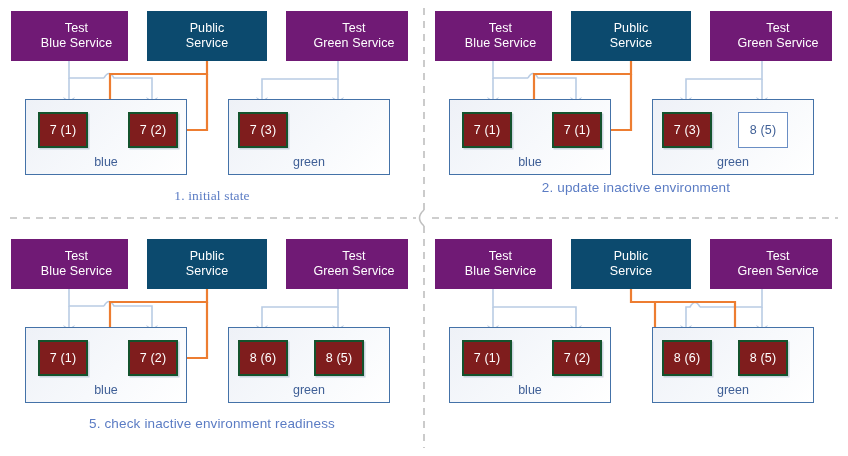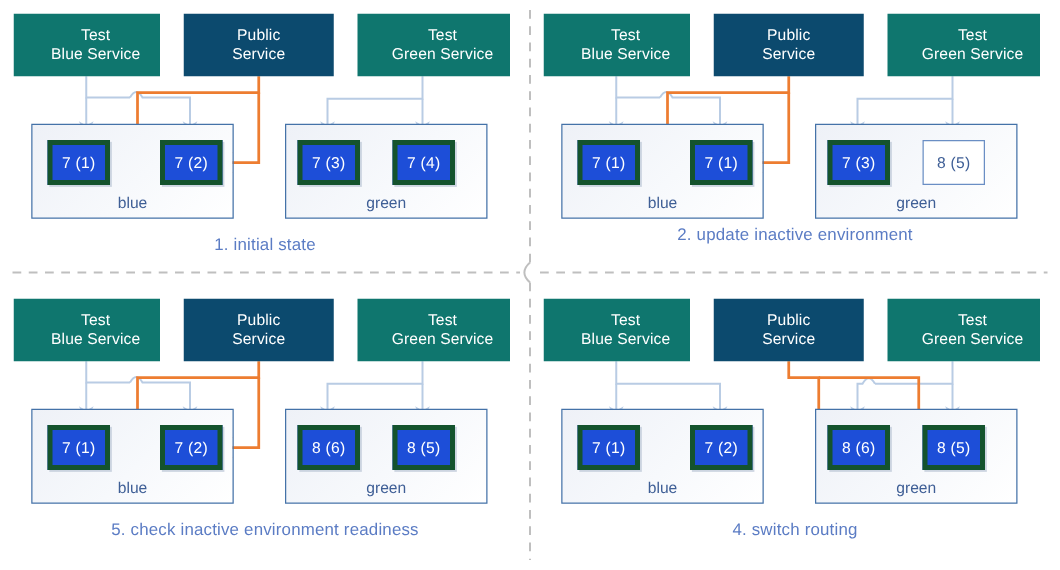--- a/index.html
+++ b/index.html
@@ -21,21 +21,21 @@
   .svc{
     position:absolute;
     box-sizing:border-box;
     display:flex;align-items:center;justify-content:center;
     text-align:center;
     color:#ffffff;
     font-size:12.5px;
     line-height:15px;
     letter-spacing:.1px;
   }
-  .svc-test{background:#0f766e;padding-left:14px;}
+  .svc-test{background:#701a75;padding-left:14px;}
   .svc-public{background:#0c4a6e;}
 
   
   .env{
     position:absolute;
     box-sizing:border-box;
     border:1px solid #4472a8;
     background:linear-gradient(135deg,#eef1f7 0%,#f7f9fc 55%,#ffffff 100%);
     padding-left:32px;
   }
@@ -50,23 +50,23 @@
 
   
   .pod{
     position:absolute;
     box-sizing:border-box;
     display:flex;align-items:center;justify-content:center;
     font-size:12.5px;
     letter-spacing:.2px;
   }
   .pod.filled{
-    background:#1d4ed8;
+    background:#7f1d1d;
     color:#ffffff;
-    border:4px solid #14532d;
+    border:2px solid #14532d;
     box-shadow:1.5px 1.5px 0 0 rgba(190,200,215,.75);
   }
   .pod.hollow{
     background:#ffffff;
     color:#3f5f96;
     border:1px solid #6a8ec4;
   }
 
   
   .caption{
@@ -177,25 +177,22 @@
     <div class="pod filled" style="left:128px;top:112px;width:50px;height:36px;">
         <span>7 (2)</span>
       </div>
 
     <div class="env" style="left:228px;top:99px;width:162px;height:76px;">
       <div class="env-label">green</div>
     </div>
     <div class="pod filled" style="left:238px;top:112px;width:50px;height:36px;">
         <span>7 (3)</span>
       </div>
-    <div class="pod filled" style="left:314px;top:112px;width:50px;height:36px;">
-        <span>7 (4)</span>
-      </div>
-
-    <div class="caption" style="top:188px;">1. initial state</div>
+
+    <div class="caption" style="top:188px;font-family:Liberation Serif, serif;">1. initial state</div>
   </div>
 
   <div class="panel p2">
     <div class="svc svc-test" style="left:11px;top:11px;width:117px;height:50px;">
       <span><span>Test</span><br><span>Blue Service</span></span>
     </div>
     <div class="svc svc-public" style="left:147px;top:11px;width:120px;height:50px;">
       <span><span>Public</span><br><span>Service</span></span>
     </div>
     <div class="svc svc-test" style="left:286px;top:11px;width:122px;height:50px;">
@@ -283,16 +280,15 @@
     <div class="env" style="left:228px;top:99px;width:162px;height:76px;">
       <div class="env-label">green</div>
     </div>
     <div class="pod filled" style="left:238px;top:112px;width:50px;height:36px;">
         <span>8 (6)</span>
       </div>
     <div class="pod filled" style="left:314px;top:112px;width:50px;height:36px;">
         <span>8 (5)</span>
       </div>
 
-    <div class="caption" style="top:188px;">4. switch routing</div>
   </div>
 
 </div>
 
 </body></html>

